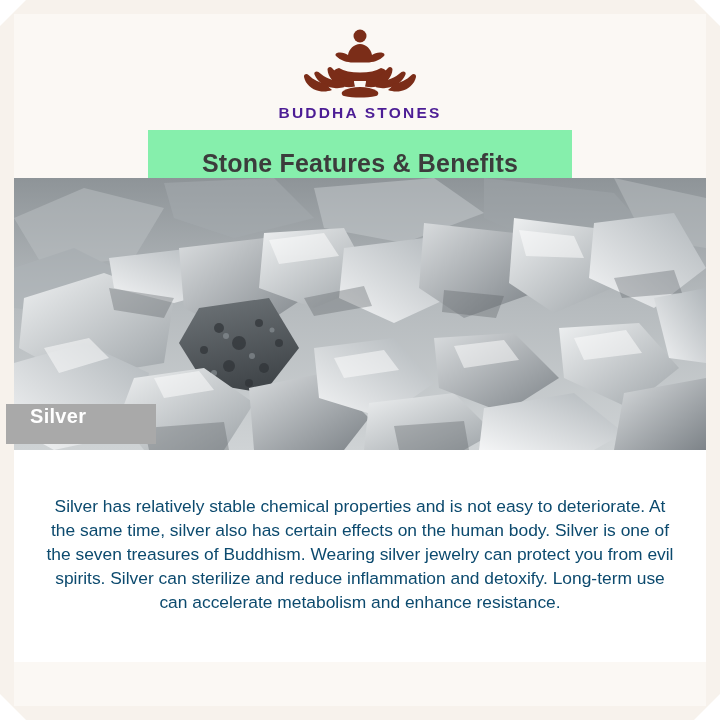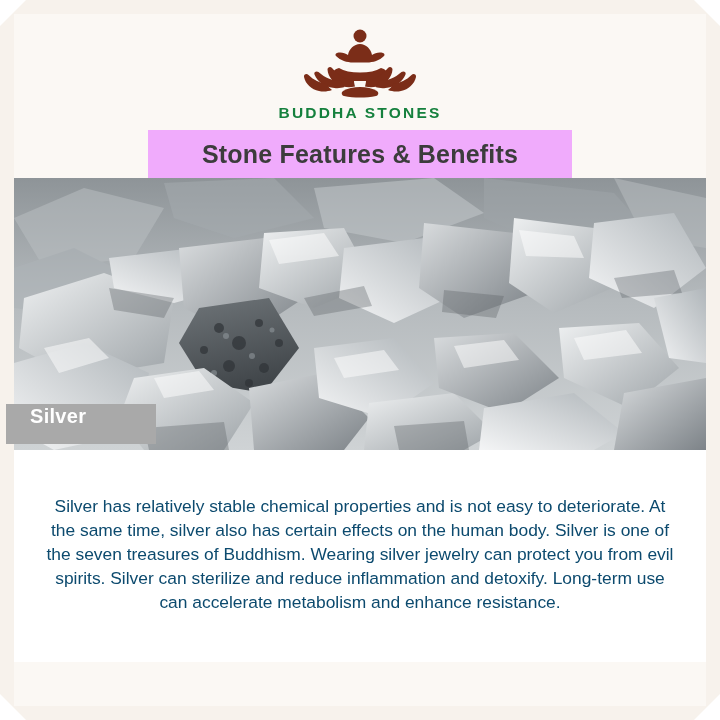--- a/index.html
+++ b/index.html
@@ -71,34 +71,34 @@
     display: block;
     margin: 0 auto;
     width: 150px;
     height: 78px;
   }
   .brand-name {
     margin-top: 4px;
     font-size: 15.5px;
     letter-spacing: 2.2px;
     font-weight: bold;
-    color: #15803d;
+    color: #4c1d95;
     font-family: "Liberation Sans", sans-serif;
   }
 
   
   .title-bar {
     position: absolute;
     left: 148px;
     top: 130px;
     width: 424px;
     height: 48px;
-    background: #f0abfc;
+    background: #86efac;
     display: flex;
-    align-items: center;
+    align-items: flex-end;
     justify-content: center;
   }
   .title-text {
     font-size: 25px;
     font-weight: bold;
     color: #3c3c3c;
     letter-spacing: 0.2px;
   }
 
   

